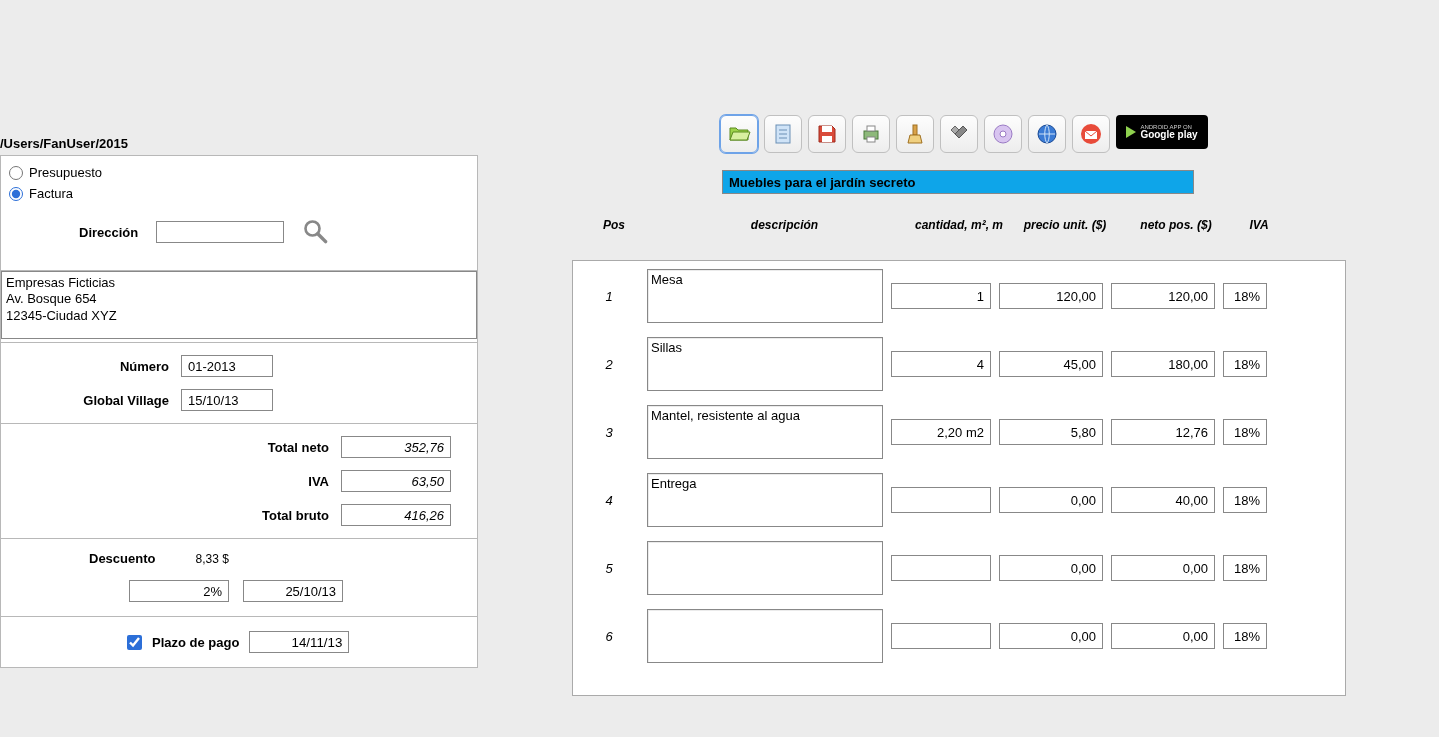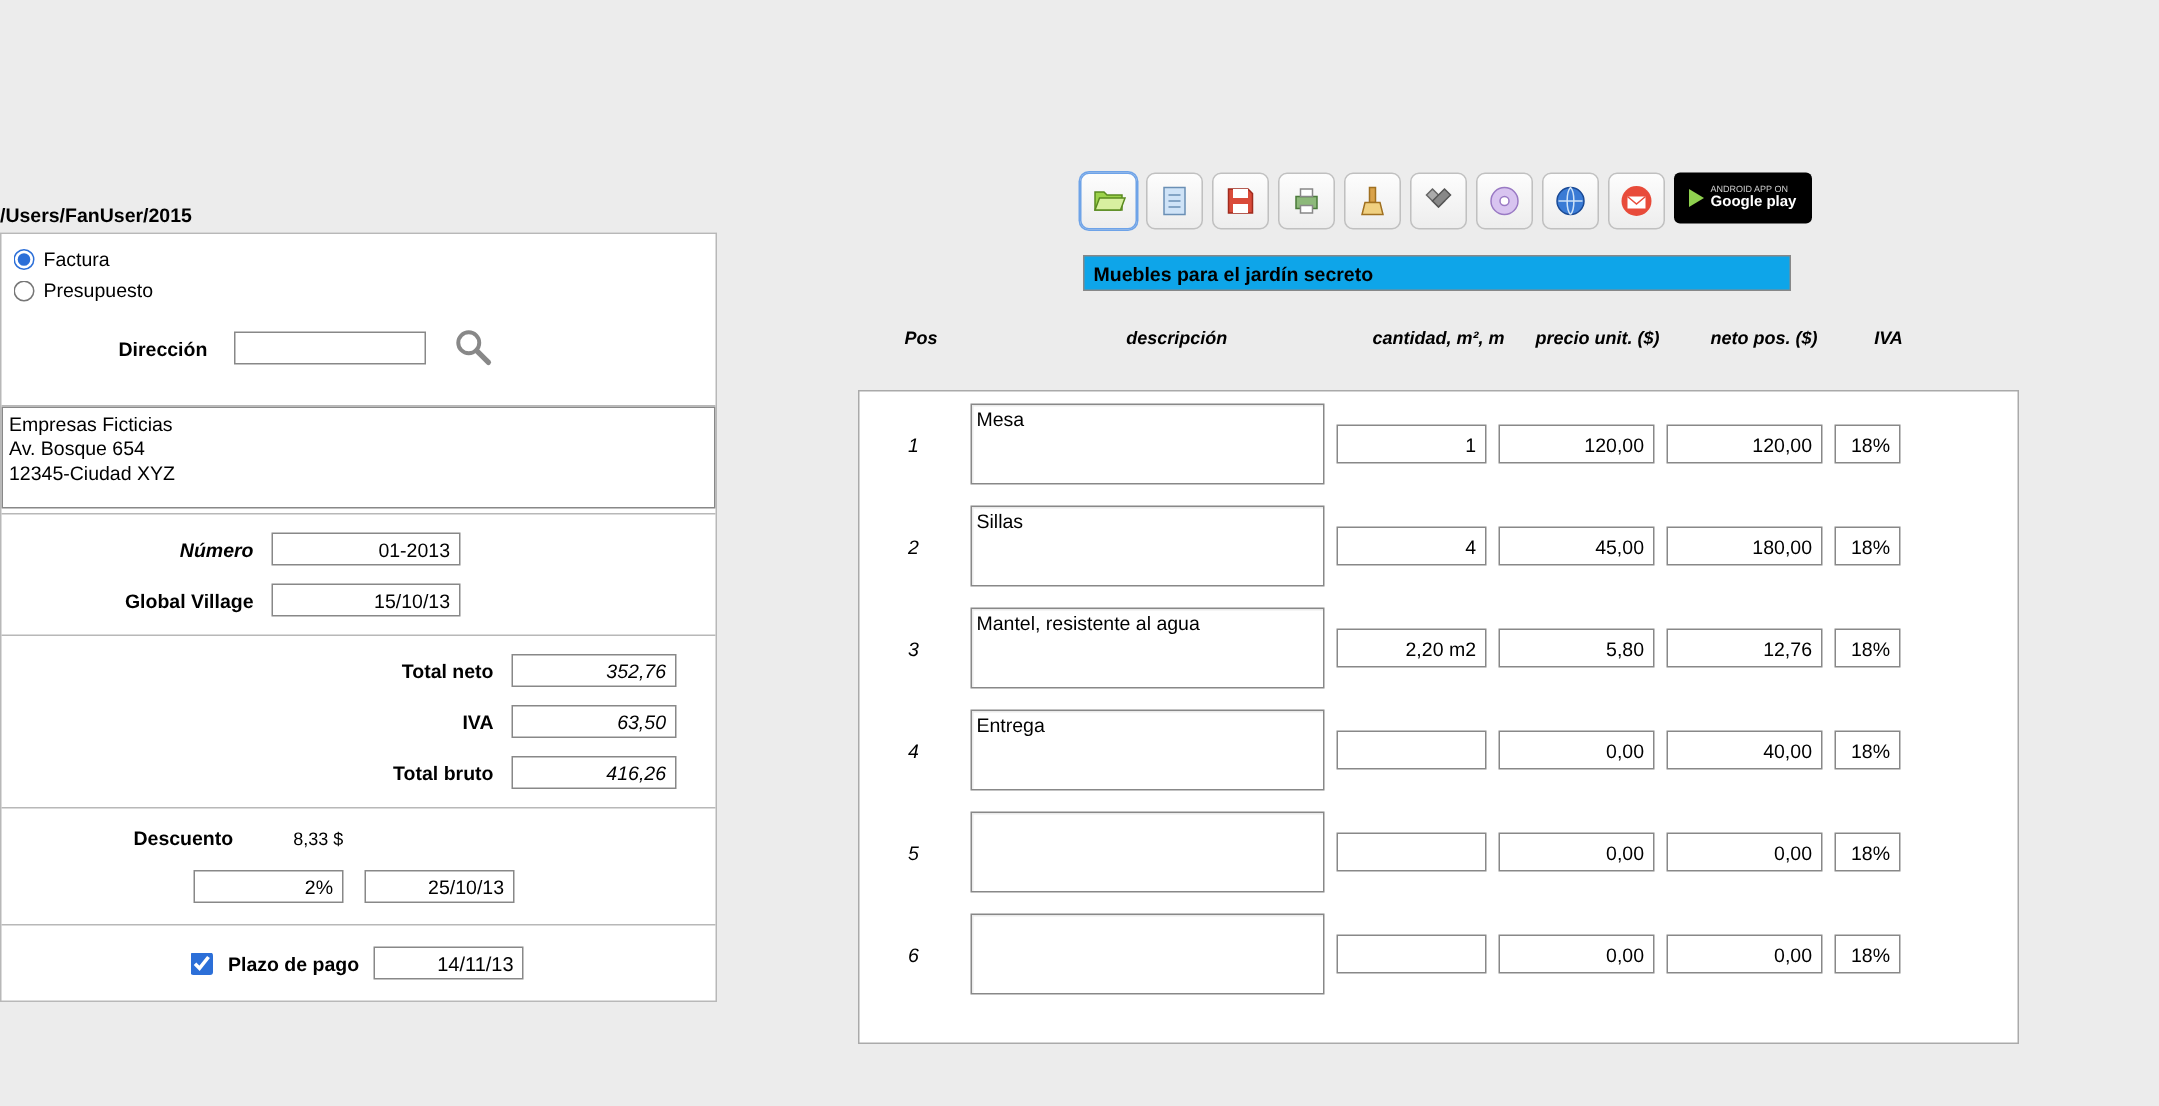--- a/index.html
+++ b/index.html
@@ -48,21 +48,21 @@
     width: 100%; height: 68px;
     border: 1px solid #888; background:#fff;
     padding: 3px 4px; font-size: 13px; line-height: 1.25;
     resize: none; font-family: inherit;
   }
 
   .kv-row { display:flex; align-items:center; padding: 6px 0; gap: 12px;}
   .kv-row .k { font-weight: bold; text-align: right; flex: 0 0 200px; font-size: 13px;}
   .kv-row .k.wide { flex: 0 0 320px; }
   .kv-row input {
-    width: 126px; height: 22px; text-align: right;
+    width: 92px; height: 22px; text-align: left;
     border: 1px solid #888; padding: 2px 6px; font-size: 13px; background:#fff;
   }
   .kv-row .static { width: 110px; height: 22px; text-align:right; border:1px solid #888; padding:2px 6px; background:#fff; display:inline-flex; align-items:center; justify-content:flex-end;font-style:italic;}
 
   .discount-row { display:flex; align-items:center; gap: 40px; padding: 6px 0 10px 80px; font-weight:bold;}
   .discount-row .amt { font-weight: normal; font-size: 12px;}
   .discount-inputs { display:flex; gap:14px; padding: 4px 0 8px 120px;}
   .discount-inputs input { width:100px; height:22px; text-align:right; border:1px solid #888; padding:2px 6px; background:#fff; font-size:13px;}
 
   .plazo-row { display:flex; align-items:center; gap: 10px; padding: 8px 0 8px 118px;}
@@ -139,26 +139,26 @@
 </style>
 </head>
 <body>
 
 <div class="path">/Users/FanUser/2015</div>
 
 <div class="left-panel">
 
   <div class="section">
     <div class="radio-row">
+      <input type="radio" name="dtype" style="">
+      <label>Presupuesto</label>
+    </div>
+    <div class="radio-row">
       <input type="radio" name="dtype" checked="" style="">
       <label>Factura</label>
-    </div>
-    <div class="radio-row">
-      <input type="radio" name="dtype" style="">
-      <label>Presupuesto</label>
     </div>
     <div class="dir-row">
       <span class="lbl">Dirección</span>
       <input type="text" value="" style="">
       <span class="mag-icon">
         <svg viewBox="0 0 32 32">
             <circle cx="12" cy="12" r="8" fill="none" stroke="#888" stroke-width="3"></circle>
             <line x1="18" y1="18" x2="27" y2="27" stroke="#888" stroke-width="4" stroke-linecap="round"></line>
           </svg>
       </span>
@@ -166,21 +166,21 @@
   </div>
 
   <div class="section" style="padding:0;">
     <textarea class="address-box" style="">Empresas Ficticias
 Av. Bosque 654
 12345-Ciudad XYZ</textarea>
   </div>
 
   <div class="section">
     <div class="kv-row">
-      <span class="k" style="flex:0 0 160px;font-style:italic;">Número</span>
+      <span class="k" style="flex:0 0 160px;">Número</span>
       <input type="text" value="01-2013" style="">
     </div>
     <div class="kv-row">
       <span class="k" style="flex:0 0 160px;">Global Village</span>
       <input type="text" value="15/10/13" style="">
     </div>
   </div>
 
   <div class="section">
     <div class="kv-row">

